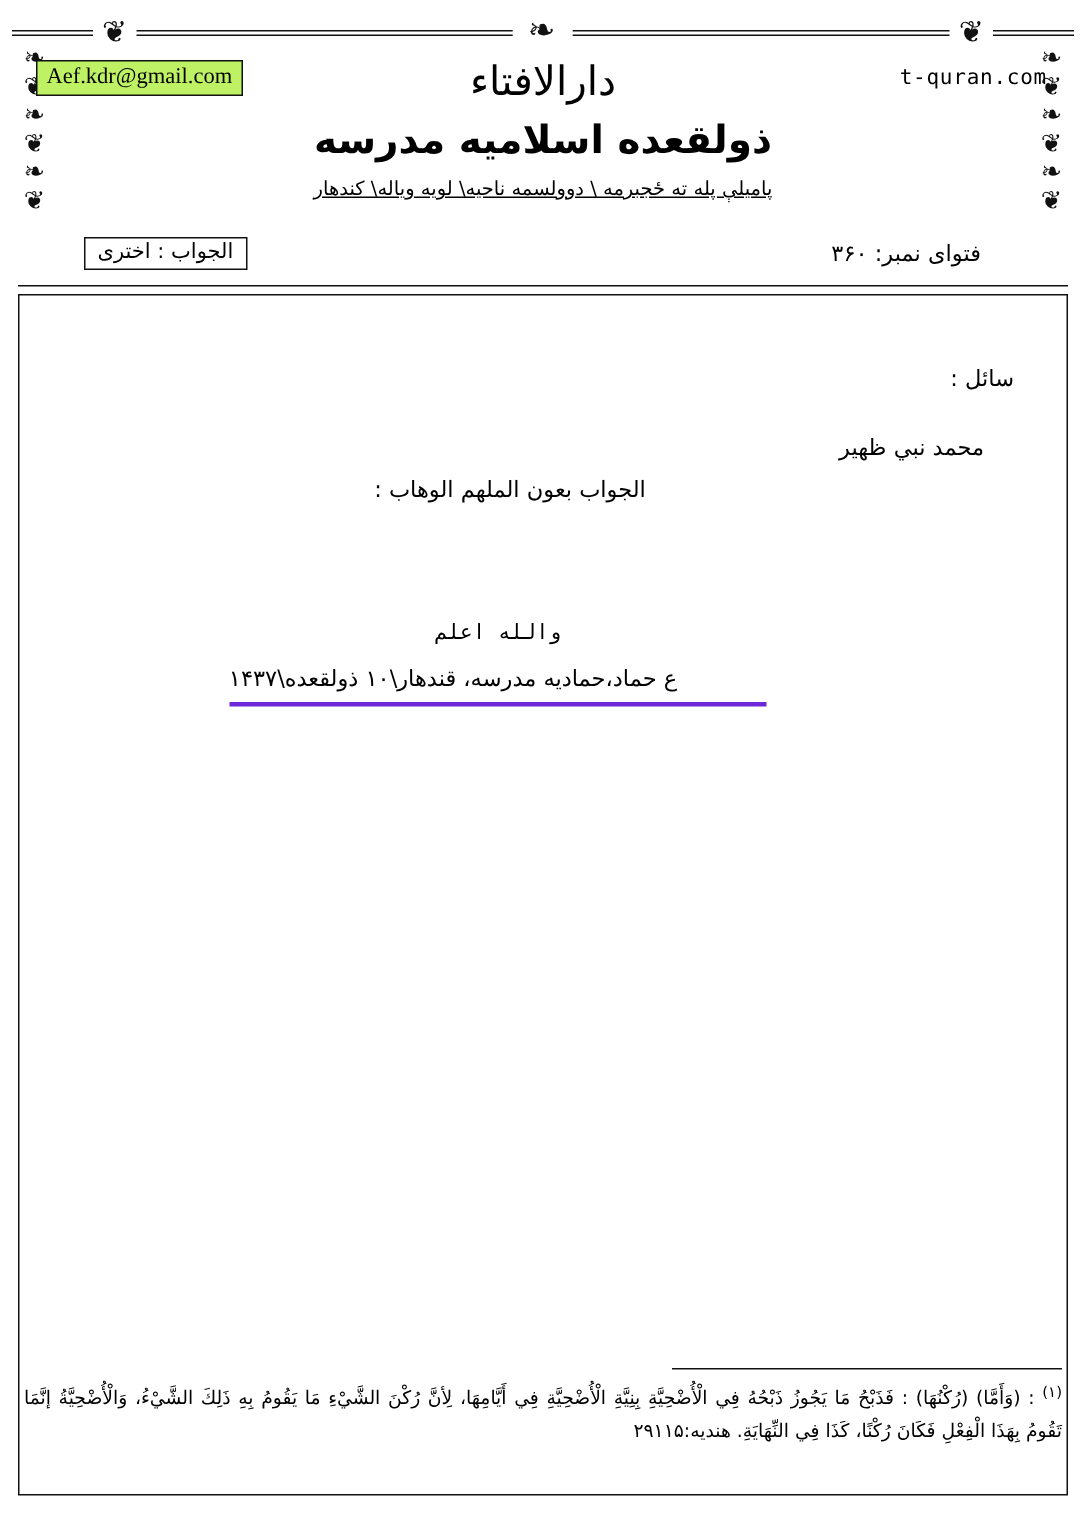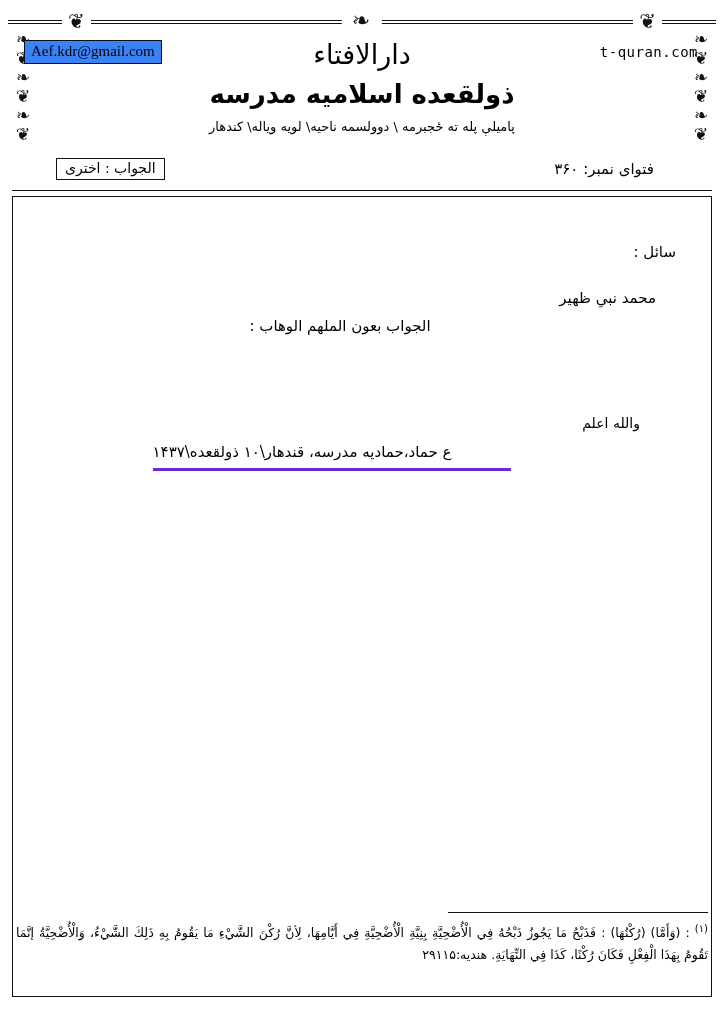--- a/index.html
+++ b/index.html
@@ -83,21 +83,21 @@
     top: 36px;
     left: 44px;
     width: 636px;
     text-align: center;
   }
   .email-box {
     position: absolute;
     top: 40px;
     left: 24px;
     border: 1px solid #111;
-    background: #3b82f6;
+    background: #bef264;
     padding: 2px 6px 3px 6px;
     font-family: "Liberation Serif", serif;
     font-size: 15px;
     color: #000;
   }
   .site-box {
     position: absolute;
     top: 44px;
     right: 26px;
     font-family: "DejaVu Sans Mono", monospace;
@@ -121,20 +121,21 @@
     direction: rtl;
     font-weight: bold;
   }
   .title-address {
     font-family: "DejaVu Sans", sans-serif;
     font-size: 13px;
     line-height: 22px;
     color: #000;
     direction: rtl;
     margin-top: 2px;
+    text-decoration: underline;
   }
 
   
   .meta-row {
     position: absolute;
     top: 158px;
     left: 20px;
     width: 684px;
     height: 26px;
     direction: rtl;
@@ -243,21 +244,23 @@
     margin-top: 4px;
   }
   .sup {
     font-size: 10px;
     vertical-align: super;
   }
   .wallah {
     margin-top: 70px;
     font-size: 14px;
     line-height: 26px;
+    text-align: center;
     padding-right: 60px;
+    font-family: Liberation Mono, monospace;
   }
   .signature {
     font-size: 15px;
     line-height: 28px;
     text-align: center;
     padding-right: 60px;
     display: inline-block;
     border-bottom: 3px solid #6d28d9;
     padding-bottom: 2px;
   }

